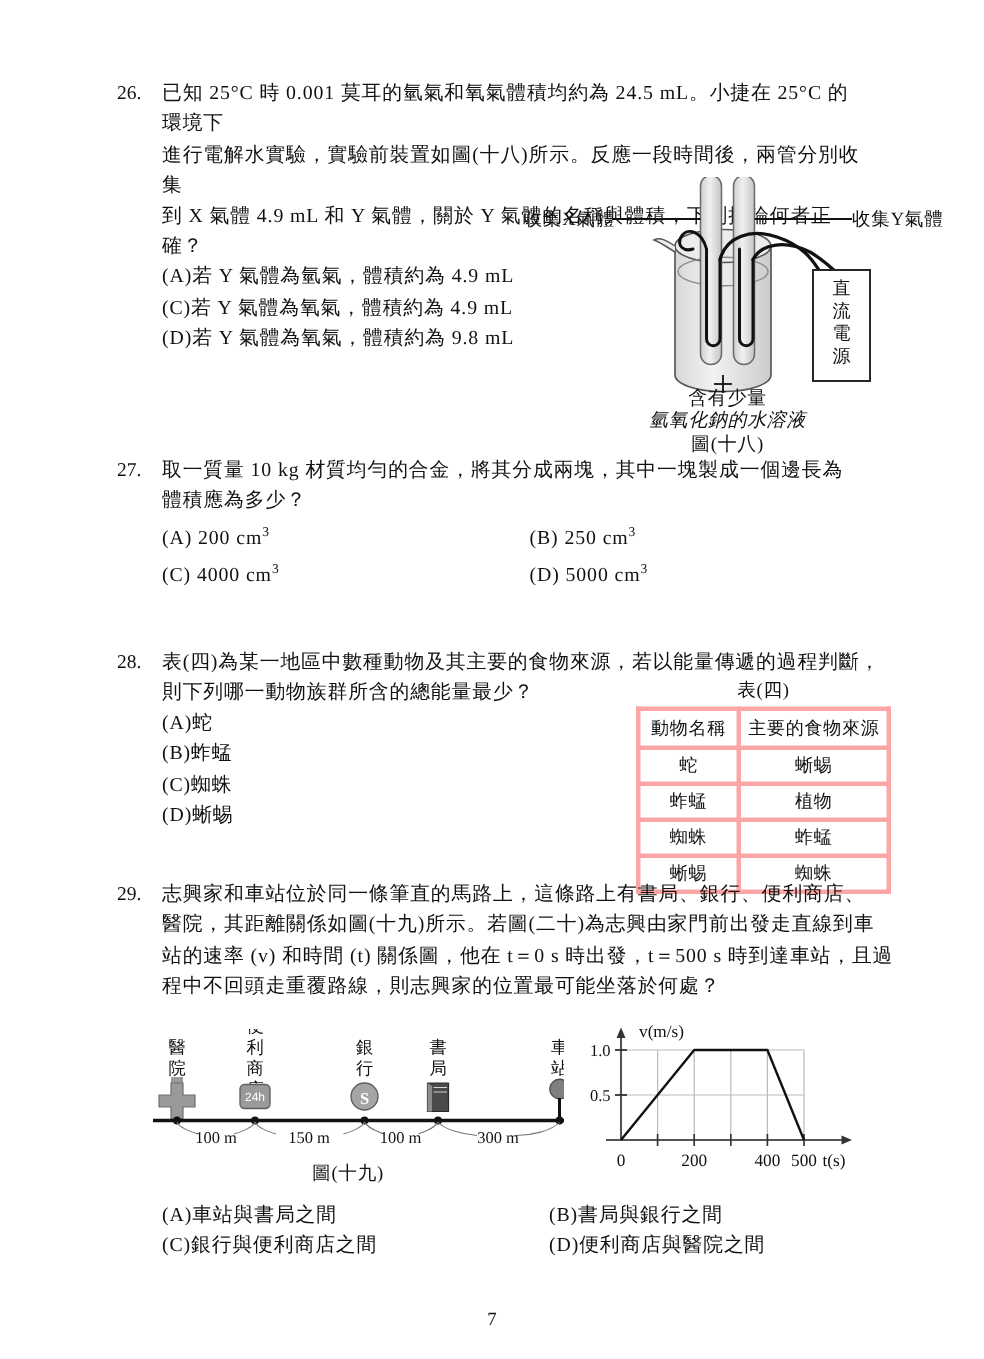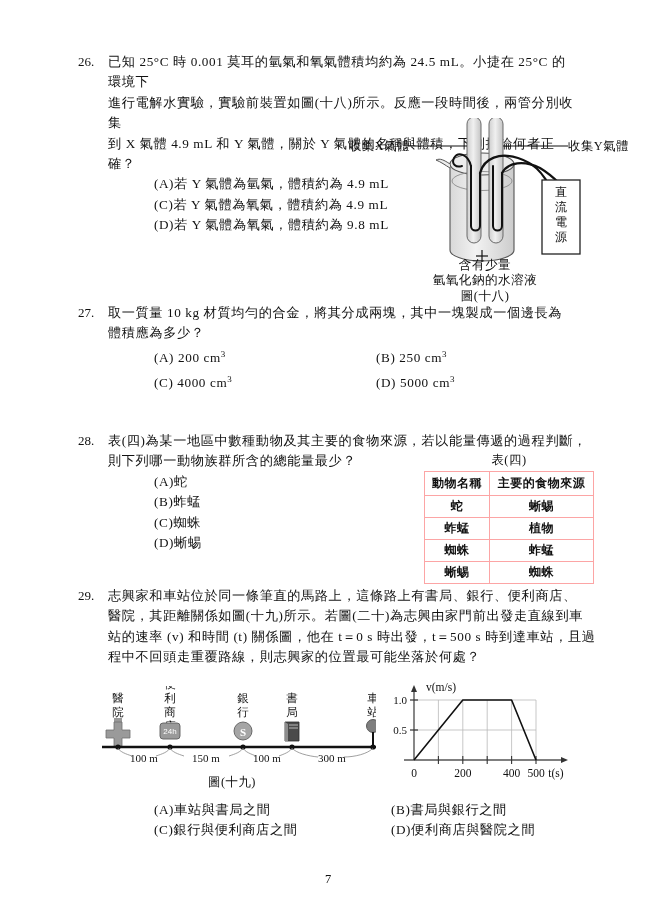--- a/index.html
+++ b/index.html
@@ -36,21 +36,20 @@
     font-size: 13px;
   }
   .qbody {
     margin-left: 30px;
   }
   .cjk {
     letter-spacing: 0.6px;
   }
   .opt-grid {
     display: block;
-    margin-left: 46px;
   }
   .opt-row {
     display: flex;
   }
   .opt-row > div {
     width: 258px;
   }
   sup {
     font-size: 0.68em;
     vertical-align: super;
@@ -85,24 +84,24 @@
     font-size: 12.4px;
     margin-bottom: 2px;
     letter-spacing: .5px;
   }
   table.t4 {
     border-collapse: collapse;
     width: 170px;
     font-size: 12px;
   }
   table.t4 td, table.t4 th {
-    border: 1px solid #fca5a5;
+    border: 3px solid #fca5a5;
     text-align: center;
     padding: 2px 1px;
-    font-weight: bold;
+    font-weight: normal;
     letter-spacing: .5px;
   }
   table.t4 th { padding: 3px 1px; }
   table.t4 .c1 { width: 62px; }
 
   
   #fig19 {
     position: absolute;
     left: 96px;
     top: 686px;
@@ -196,21 +195,21 @@
 
       <line x1="36" y1="28" x2="95" y2="28" stroke="#111" stroke-width="1.2"></line>
       <line x1="131" y1="28" x2="196" y2="28" stroke="#111" stroke-width="1.2"></line>
     </svg>
 
     <div class="fig-label" style="left:-64px; top:20px; width:102px; text-align:right;">收集X氣體</div>
     <div class="fig-label" style="left:196px; top:20px; width:80px; text-align:left;">收集Y氣體</div>
   </div>
 
   <div class="figcap" style="left:380px; top:245px; width:210px;">含有少量</div>
-  <div class="figcap" style="left:380px; top:260px; width:210px;">氫氧化鈉的水溶液</div>
+  <div class="figcap" style="left:380px; top:260px; width:210px;font-style:italic;">氫氧化鈉的水溶液</div>
   <div class="figcap" style="left:380px; top:276px; width:210px;">圖(十八)</div>
 
   <div class="q" id="q27" style="left:78px; top:303px; width:520px;">
     <div class="qnum">27.</div>
     <div class="qbody cjk">
       <div>取一質量 10 kg 材質均勻的合金，將其分成兩塊，其中一塊製成一個邊長為</div>
       <div>體積應為多少？</div>
       <div class="opt-grid">
         <div class="opt-row">
           <div><span>(A) 200 cm</span><sup>3</sup></div>

